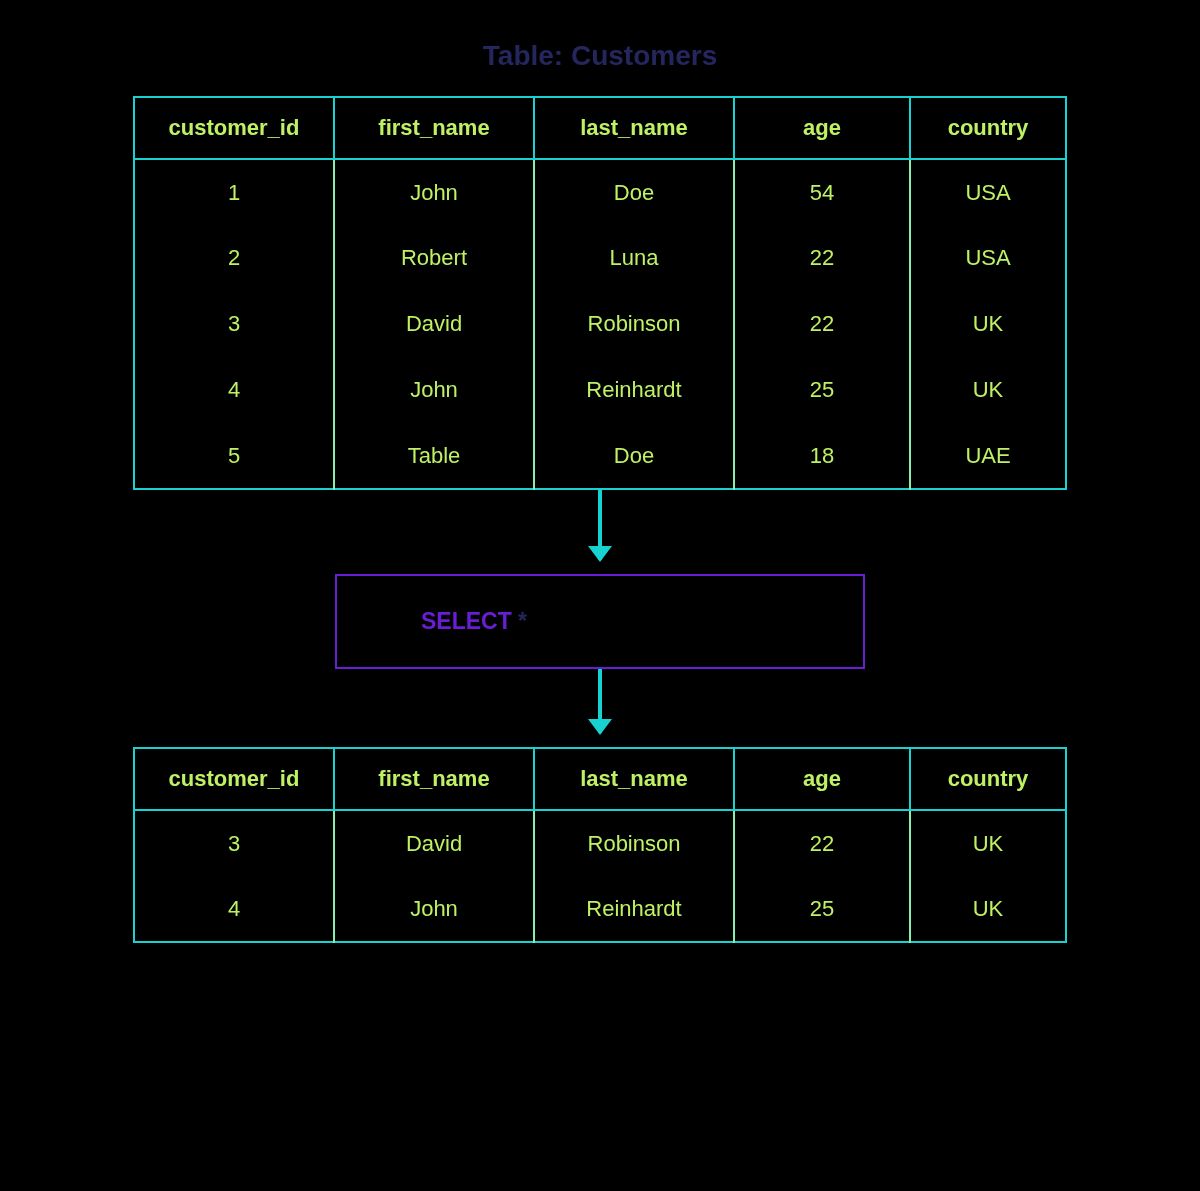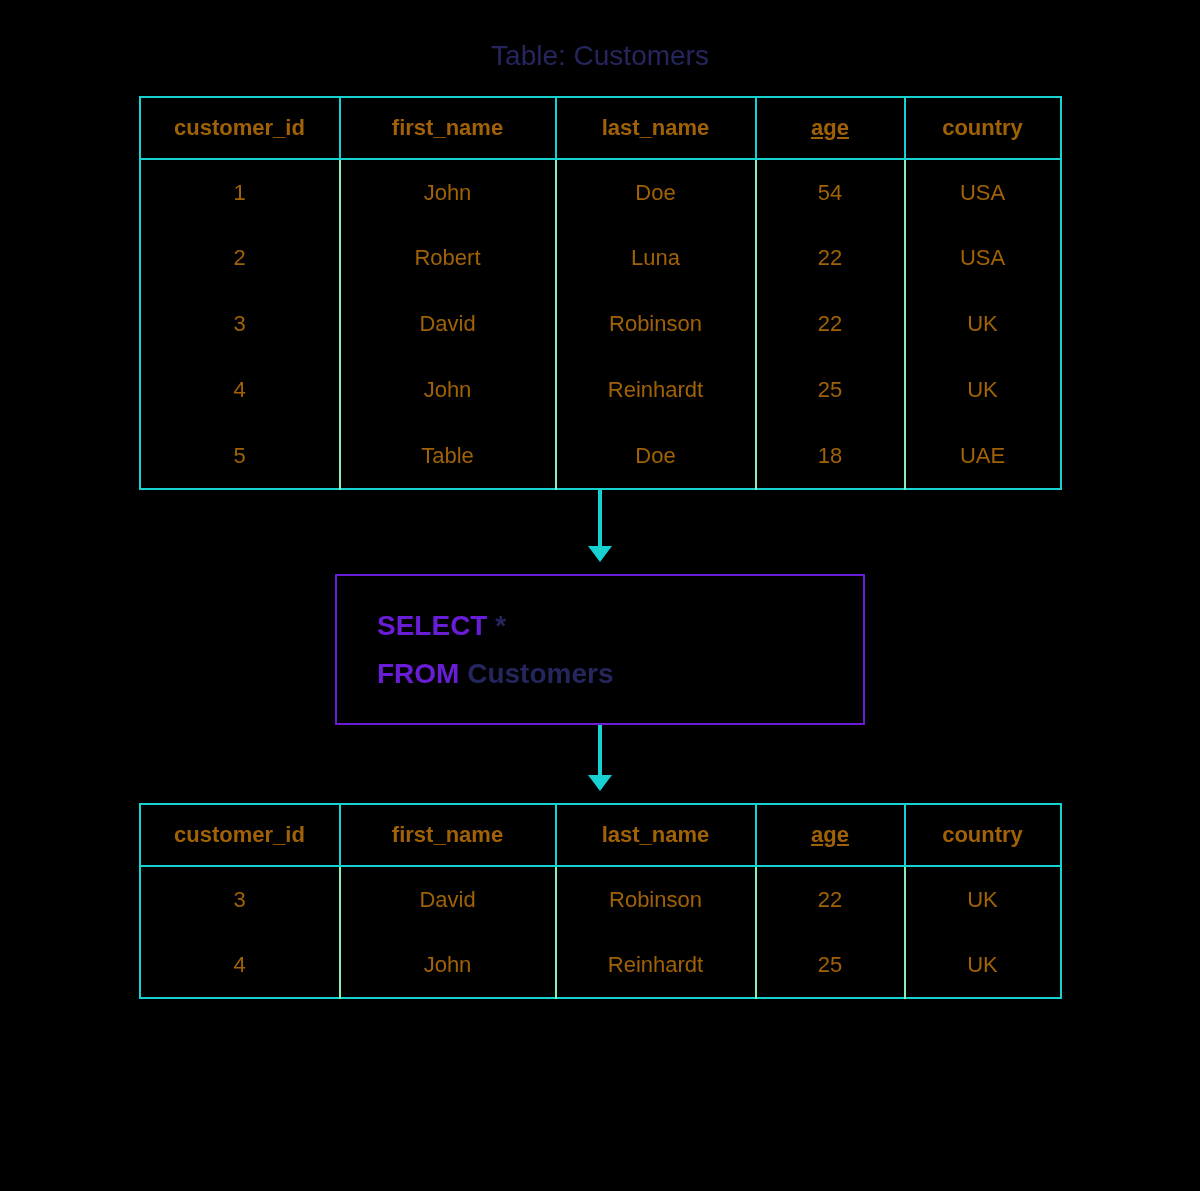--- a/index.html
+++ b/index.html
@@ -9,30 +9,30 @@
     background: #000000;
     font-family: -apple-system, BlinkMacSystemFont, "Segoe UI", Arial, sans-serif;
     display: flex;
     flex-direction: column;
     align-items: center;
     width: 1200px;
   }
   .title {
     color: #25265e;
     font-size: 28px;
-    font-weight: 400;
+    font-weight: 700;
     margin-bottom: 24px;
     text-align: center;
   }
   .tbl {
     border-collapse: collapse;
     table-layout: fixed;
   }
   .tbl th, .tbl td {
-    color: #a16207;
+    color: #bef264;
     font-size: 22px;
     text-align: center;
     padding: 0;
   }
   .tbl th {
     border: 2px solid #18d1d1;
     font-weight: 600;
     height: 62px;
   }
   .tbl tbody tr td {
@@ -40,23 +40,23 @@
   }
   .tbl tbody {
     border-left: 2px solid #18d1d1;
     border-right: 2px solid #18d1d1;
     border-bottom: 2px solid #18d1d1;
   }
   .tbl tbody td + td {
     border-left: 2px solid #86efac;
   }
   .col-id    { width: 200px; }
-  .col-first { width: 216px; }
+  .col-first { width: 200px; }
   .col-last  { width: 200px; }
-  .col-age   { width: 149px; text-decoration: underline; }
+  .col-age   { width: 176px; }
   .col-ctry  { width: 156px; }
 
   .arrow-wrap {
     display: flex;
     justify-content: center;
     margin: 0;
   }
   .arrow {
     width: 4px;
     background: #18d1d1;
@@ -76,24 +76,25 @@
   .arrow.a1 { height: 70px; }
   .arrow.a2 { height: 64px; }
 
   .query-box {
     border: 2px solid #6a1dd6;
     padding: 26px 40px 26px 40px;
     width: 530px;
     margin-top: 14px;
   }
   .query-line {
-    font-size: 28px;
+    font-size: 23px;
     line-height: 1.7;
     font-weight: 600;
     white-space: pre;
+    margin-left: 44px;
   }
   .kw   { color: #6a1dd6; font-weight: 700; }
   .txt  { color: #25265e; }
 </style>
 </head>
 <body>
 
 <div class="title">Table: Customers</div>
 
 <table class="tbl">
@@ -144,21 +145,20 @@
     </tr>
   </tbody>
 </table>
 
 <div class="arrow-wrap">
     <div class="arrow a1"></div>
   </div>
 
 <div class="query-box">
   <div class="query-line"><span class="kw">SELECT</span><span class="txt"> *</span></div>
-  <div class="query-line"><span class="kw">FROM</span><span class="txt"> Customers</span></div>
 </div>
 
 <div class="arrow-wrap">
     <div class="arrow a2"></div>
   </div>
 
 <table class="tbl" style="margin-top:14px;">
   <thead>
     <tr>
       <th class="col-id">customer_id</th>

